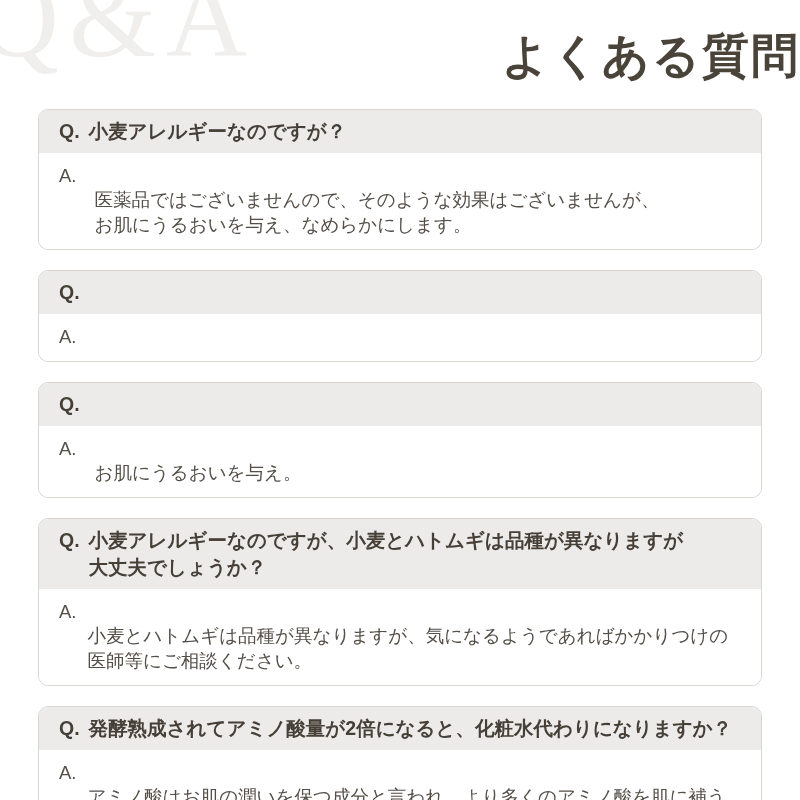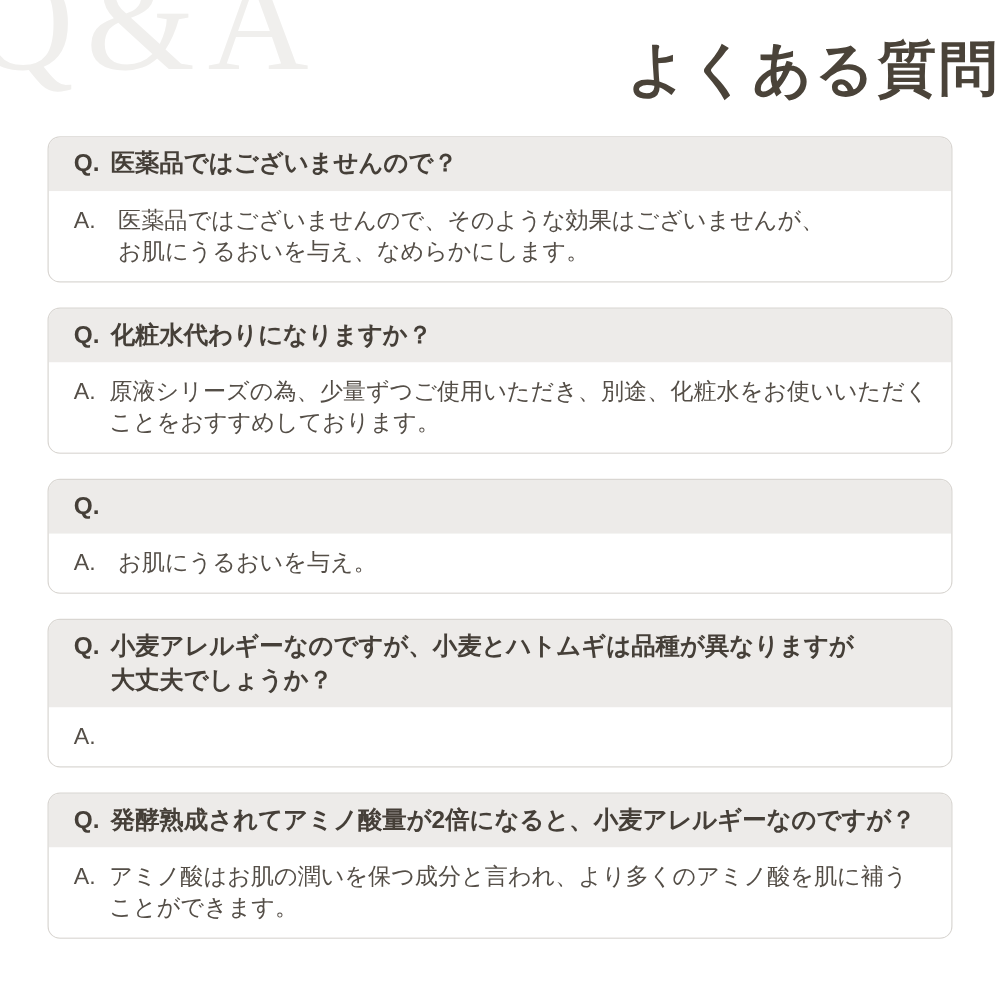--- a/index.html
+++ b/index.html
@@ -85,54 +85,52 @@
   }
   .a-label {
     flex: 0 0 auto;
     margin-right: 11px;
   }
   .a-label.gap-lg {
     margin-right: 18px;
   }
   .a-text {
     white-space: pre-line;
+    margin-top: 24px;
   }
 </style>
 </head>
 <body>
 
 <div class="watermark">Q&amp;A</div>
 
 <div class="content">
 
   <h1 class="page-title">よくある質問</h1>
 
   <div class="faq-list">
 
     <section class="card">
       <div class="q-row">
         <span class="q-label">Q.</span>
-        <span class="q-text">医薬品ではございませんので？</span>
+        <span class="q-text">小麦アレルギーなのですが？</span>
       </div>
       <div class="a-row">
         <span class="a-label gap-lg">A.</span>
         <span class="a-text">医薬品ではございませんので、そのような効果はございませんが、
 お肌にうるおいを与え、なめらかにします。</span>
       </div>
     </section>
 
     <section class="card">
       <div class="q-row">
         <span class="q-label">Q.</span>
-        <span class="q-text">化粧水代わりになりますか？</span>
       </div>
       <div class="a-row">
         <span class="a-label">A.</span>
-        <span class="a-text">原液シリーズの為、少量ずつご使用いただき、別途、化粧水をお使いいただく
-ことをおすすめしております。</span>
       </div>
     </section>
 
     <section class="card">
       <div class="q-row">
         <span class="q-label">Q.</span>
       </div>
       <div class="a-row">
         <span class="a-label gap-lg">A.</span>
         <span class="a-text">お肌にうるおいを与え。</span>
@@ -140,27 +138,29 @@
     </section>
 
     <section class="card">
       <div class="q-row">
         <span class="q-label">Q.</span>
         <span class="q-text">小麦アレルギーなのですが、小麦とハトムギは品種が異なりますが
 大丈夫でしょうか？</span>
       </div>
       <div class="a-row">
         <span class="a-label">A.</span>
+        <span class="a-text">小麦とハトムギは品種が異なりますが、気になるようであればかかりつけの
+医師等にご相談ください。</span>
       </div>
     </section>
 
     <section class="card">
       <div class="q-row">
         <span class="q-label">Q.</span>
-        <span class="q-text">発酵熟成されてアミノ酸量が2倍になると、小麦アレルギーなのですが？</span>
+        <span class="q-text">発酵熟成されてアミノ酸量が2倍になると、化粧水代わりになりますか？</span>
       </div>
       <div class="a-row">
         <span class="a-label">A.</span>
         <span class="a-text">アミノ酸はお肌の潤いを保つ成分と言われ、より多くのアミノ酸を肌に補う
 ことができます。</span>
       </div>
     </section>
 
   </div>
 </div>

